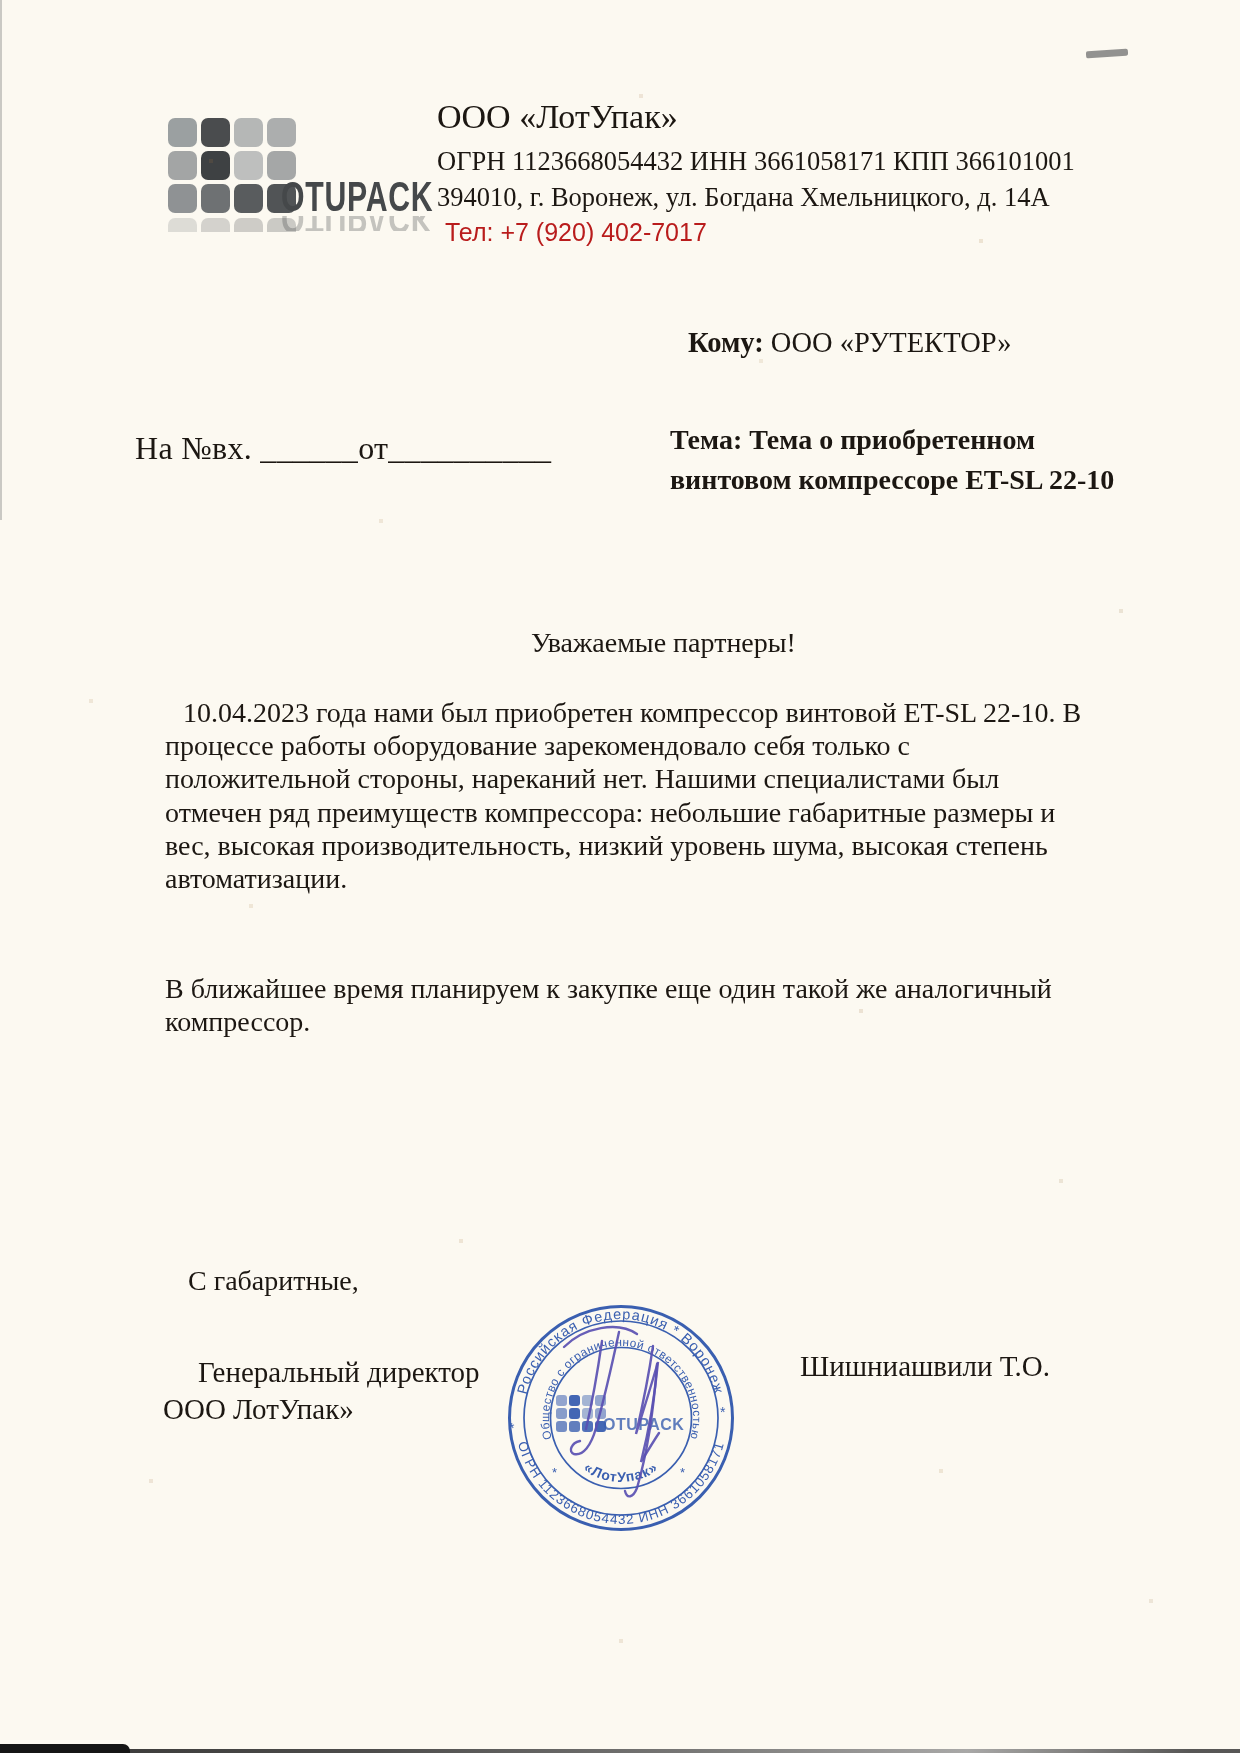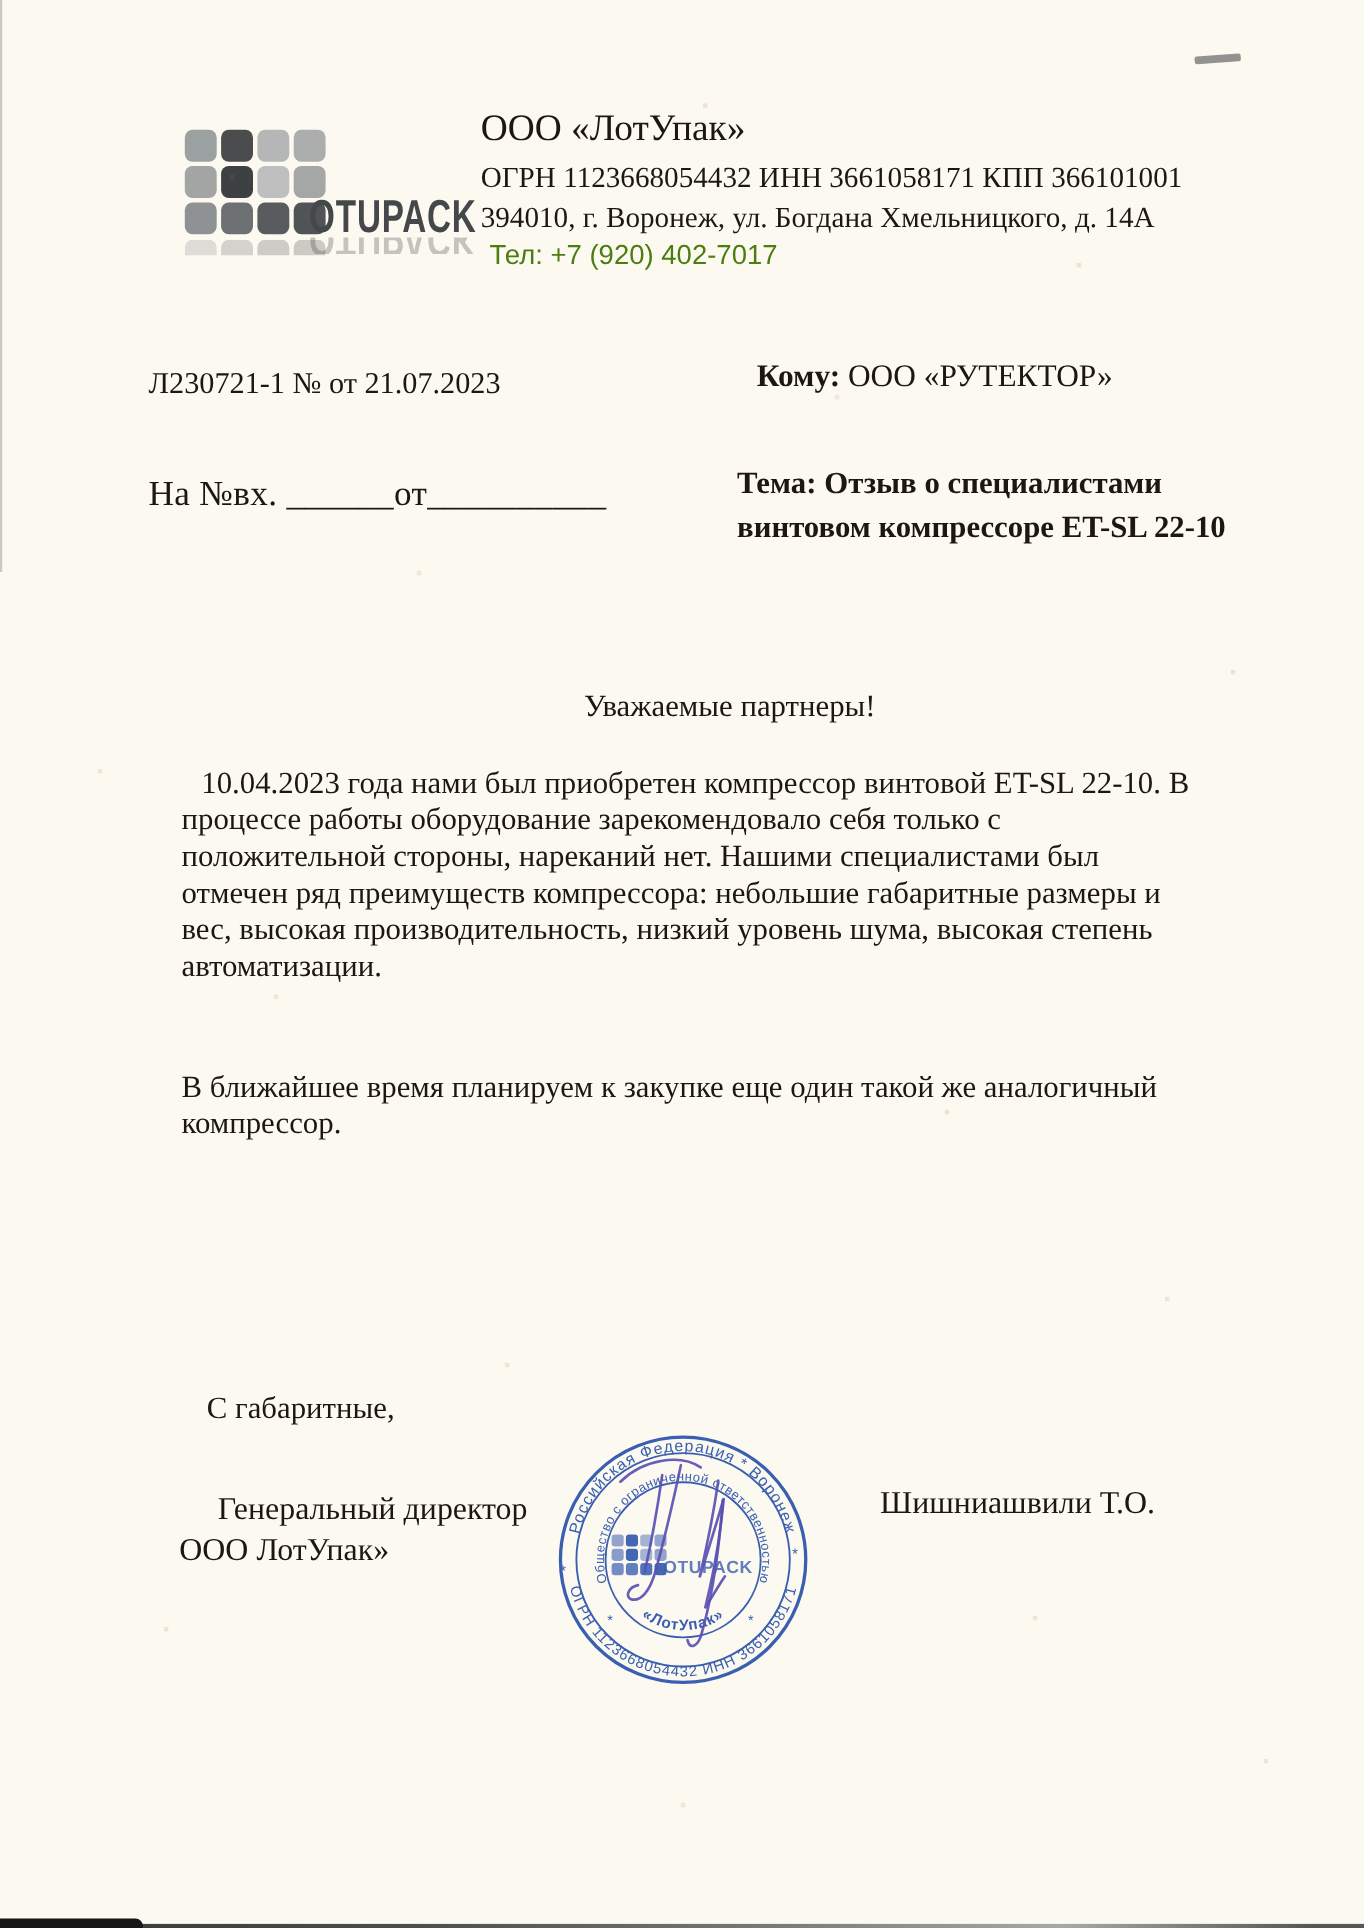--- a/index.html
+++ b/index.html
@@ -32,21 +32,21 @@
     font-family:"Liberation Sans",sans-serif;font-weight:bold;
     font-size:42px;line-height:42px;letter-spacing:1px;color:#45484a;
     transform:scaleX(.72) scaleY(-1);transform-origin:left center;
     position:relative;top:-19px;white-space:nowrap;
   }
   
   .hdr{position:absolute;white-space:nowrap;text-align:right;}
   .hdr-company{left:437px;top:98px;font-size:34px;}
   .hdr-reg{left:437px;top:146px;font-size:26.5px;}
   .hdr-addr{left:437px;top:182px;font-size:26.5px;}
-  .hdr-phone{left:445px;top:218px;font-size:25px;font-family:"Liberation Sans",sans-serif;color:#4d7c0f;}
+  .hdr-phone{left:445px;top:218px;font-size:25px;font-family:"Liberation Sans",sans-serif;color:#b91c1c;}
   
   .ref-out{position:absolute;left:135px;top:332px;font-size:27.5px;white-space:nowrap;}
   .ref-to{position:absolute;left:688px;top:327px;font-size:28.5px;white-space:nowrap;}
   .ref-to b{font-weight:bold;}
   .ref-in{position:absolute;left:135px;top:430px;font-size:32px;white-space:nowrap;letter-spacing:.3px;}
   .subject{position:absolute;left:670px;top:424px;font-size:28px;font-weight:bold;white-space:nowrap;}
   .subject .l2{display:block;margin-top:8px;}
   
   .salutation{position:absolute;left:531px;top:627px;font-size:28px;white-space:nowrap;}
   .para{position:absolute;left:165px;font-size:28px;}
@@ -113,25 +113,24 @@
   <div class="logo-text">OTUPACK</div>
   <div class="logo-text-reflect-wrap">
     <div class="logo-text-reflect">OTUPACK</div>
   </div>
 
   <div class="hdr hdr-company">ООО «ЛотУпак»</div>
   <div class="hdr hdr-reg">ОГРН 1123668054432 ИНН 3661058171 КПП 366101001</div>
   <div class="hdr hdr-addr">394010, г. Воронеж, ул. Богдана Хмельницкого, д. 14А</div>
   <div class="hdr hdr-phone">Тел:  +7 (920) 402-7017</div>
 
-  <div class="ref-out">Л230721-1 № от 21.07.2023</div>
   <div class="ref-to"><b>Кому:</b><span> ООО «РУТЕКТОР»</span></div>
   <div class="ref-in">На №вх.   ______от__________</div>
   <div class="subject">
-    <span><span>Тема: </span><span>Отзыв о специалистами</span></span>
+    <span><span>Тема: </span><span>Тема о приобретенном</span></span>
     <span class="l2">винтовом компрессоре ET-SL 22-10</span>
   </div>
 
   <div class="salutation">Уважаемые партнеры!</div>
 
   <div class="para para-1">
     <div class="para-line indent">10.04.2023 года нами был приобретен компрессор винтовой ET-SL 22-10. В</div>
     <div class="para-line">процессе работы оборудование зарекомендовало себя только с</div>
     <div class="para-line">положительной стороны, нареканий нет. Нашими специалистами был</div>
     <div class="para-line">отмечен ряд преимуществ компрессора: небольшие габаритные размеры и</div>

